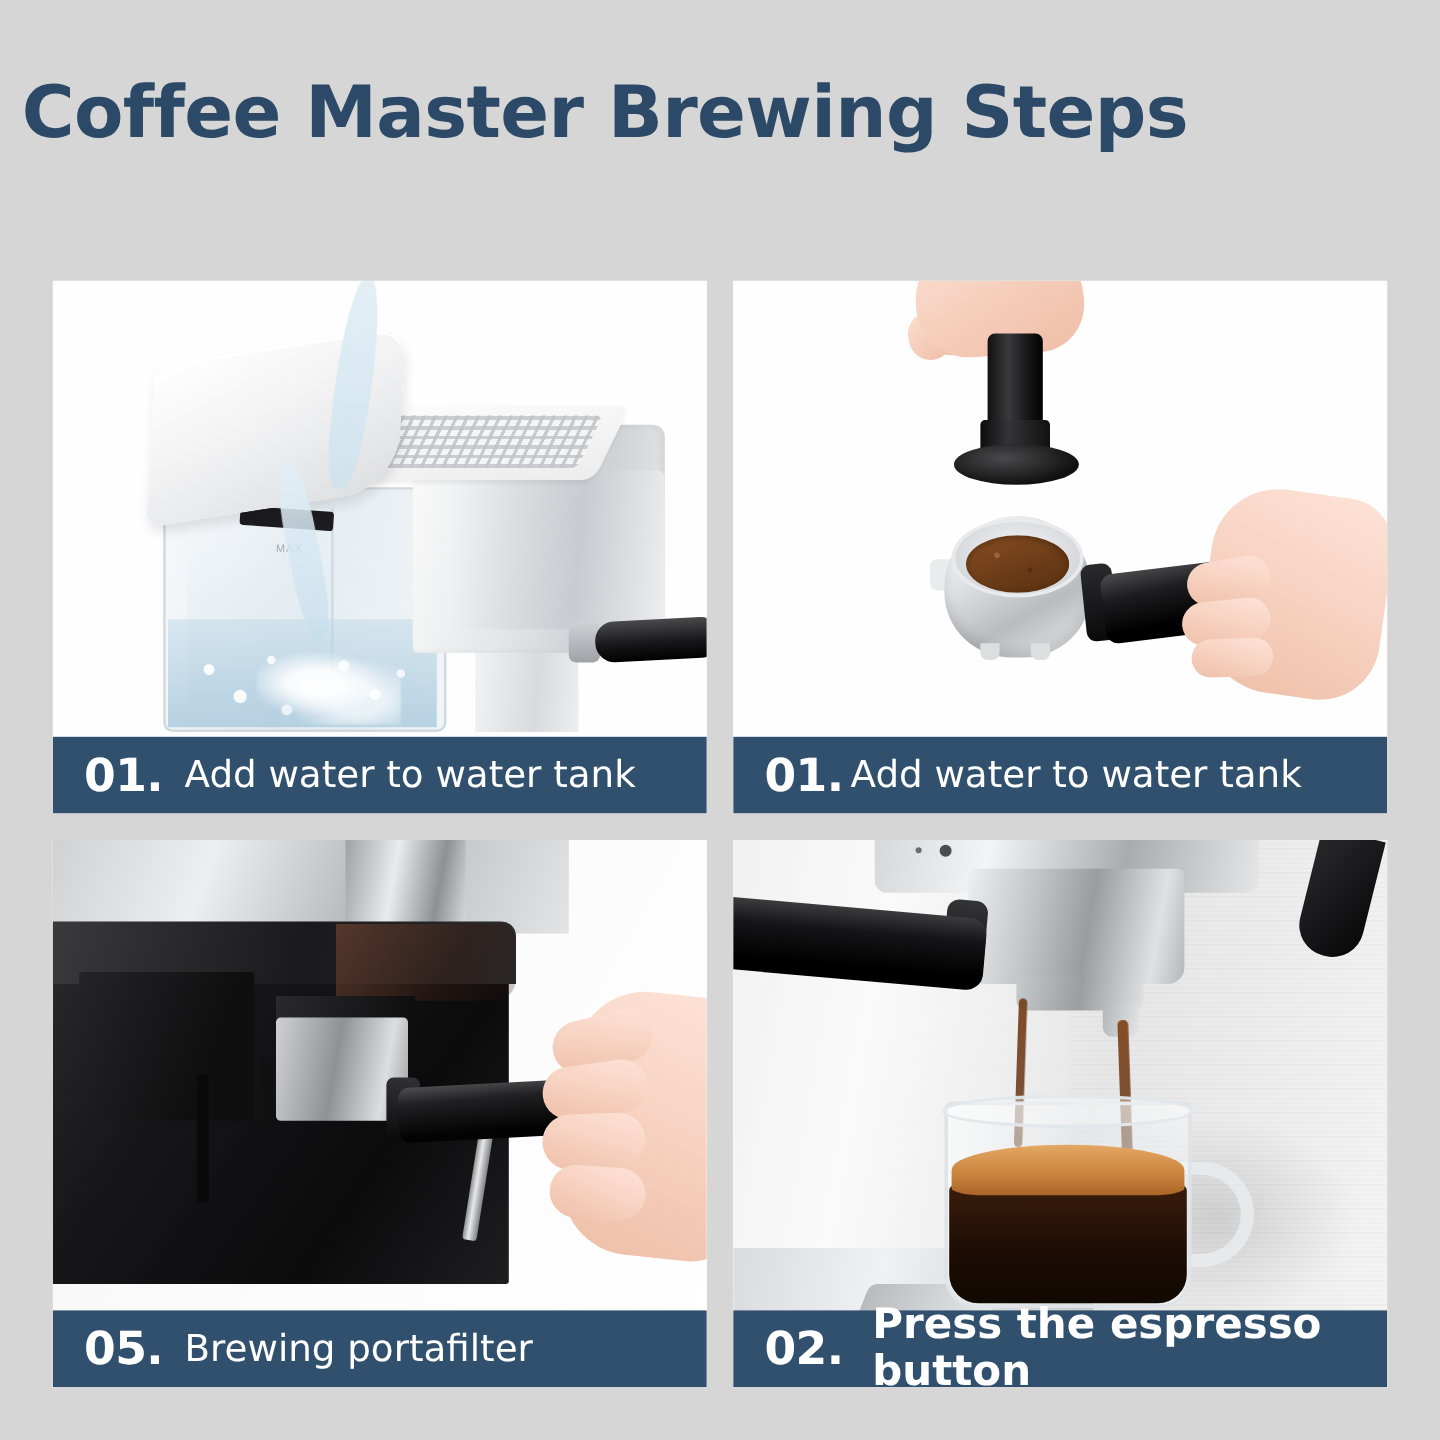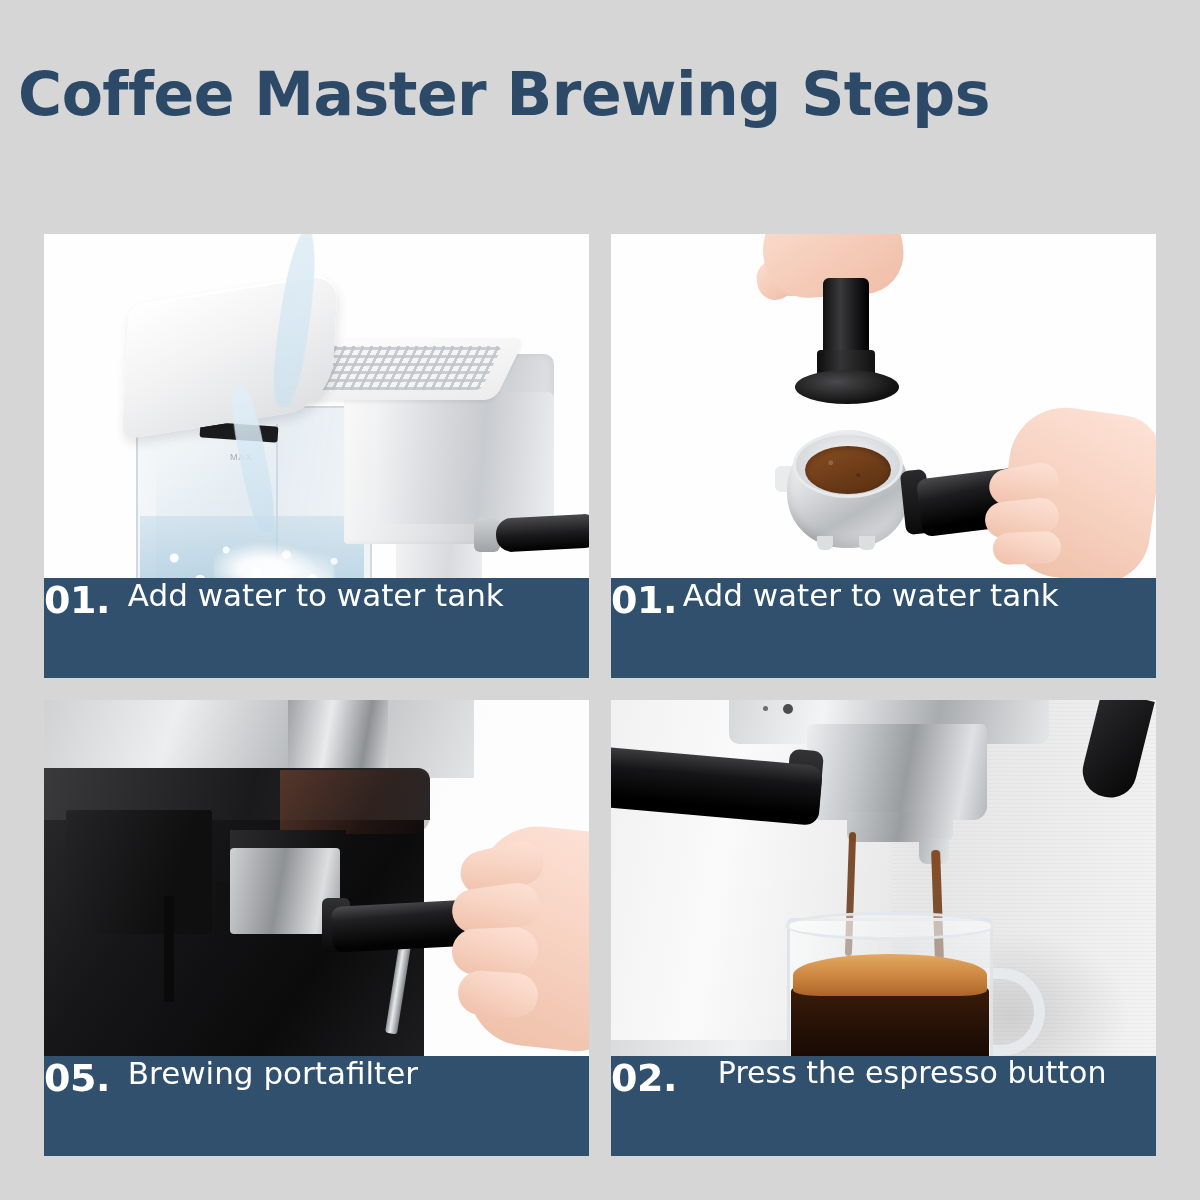--- a/index.html
+++ b/index.html
@@ -79,45 +79,47 @@
     overflow: hidden;
     background: #ffffff;
   }
 
   
   .caption {
     position: absolute;
     left: 0;
     right: 0;
     bottom: 0;
-    height: 100px;
+    height: 64px;
     background: #30506e;
     display: flex;
+    align-items: center;
     box-sizing: border-box;
+    padding-left: 26px;
     z-index: 40;
   }
   .cap-num {
     color: #ffffff;
     font-size: 38px;
     font-weight: bold;
     font-family: "DejaVu Sans", sans-serif;
     letter-spacing: -0.5px;
     flex: 0 0 auto;
   }
   .cap-text {
     color: #ffffff;
     font-size: 31px;
     font-weight: normal;
     font-family: "DejaVu Sans", sans-serif;
     margin-left: 18px;
     line-height: 1.12;
     flex: 1 1 auto;
   }
   .caption.compact .cap-text { margin-left: 6px; }
-  .caption.twoline .cap-text { font-size: 30px; margin-left: 41px; }
+  .caption.twoline .cap-text { font-size: 35px; margin-left: 24px; font-weight: bold; }
 
   
   .p1-bg { position:absolute; inset:0; background:#fefefe; }
   .p1-body {
     position: absolute;
     left: 300px; top: 120px;
     width: 210px; height: 190px;
     background: linear-gradient(100deg,#fbfbfb 0%,#e6e7e9 40%,#cfd2d5 70%,#e9eaec 100%);
     border-radius: 6px 10px 4px 4px;
     box-shadow: inset -3px 0 6px rgba(0,0,0,.06);

